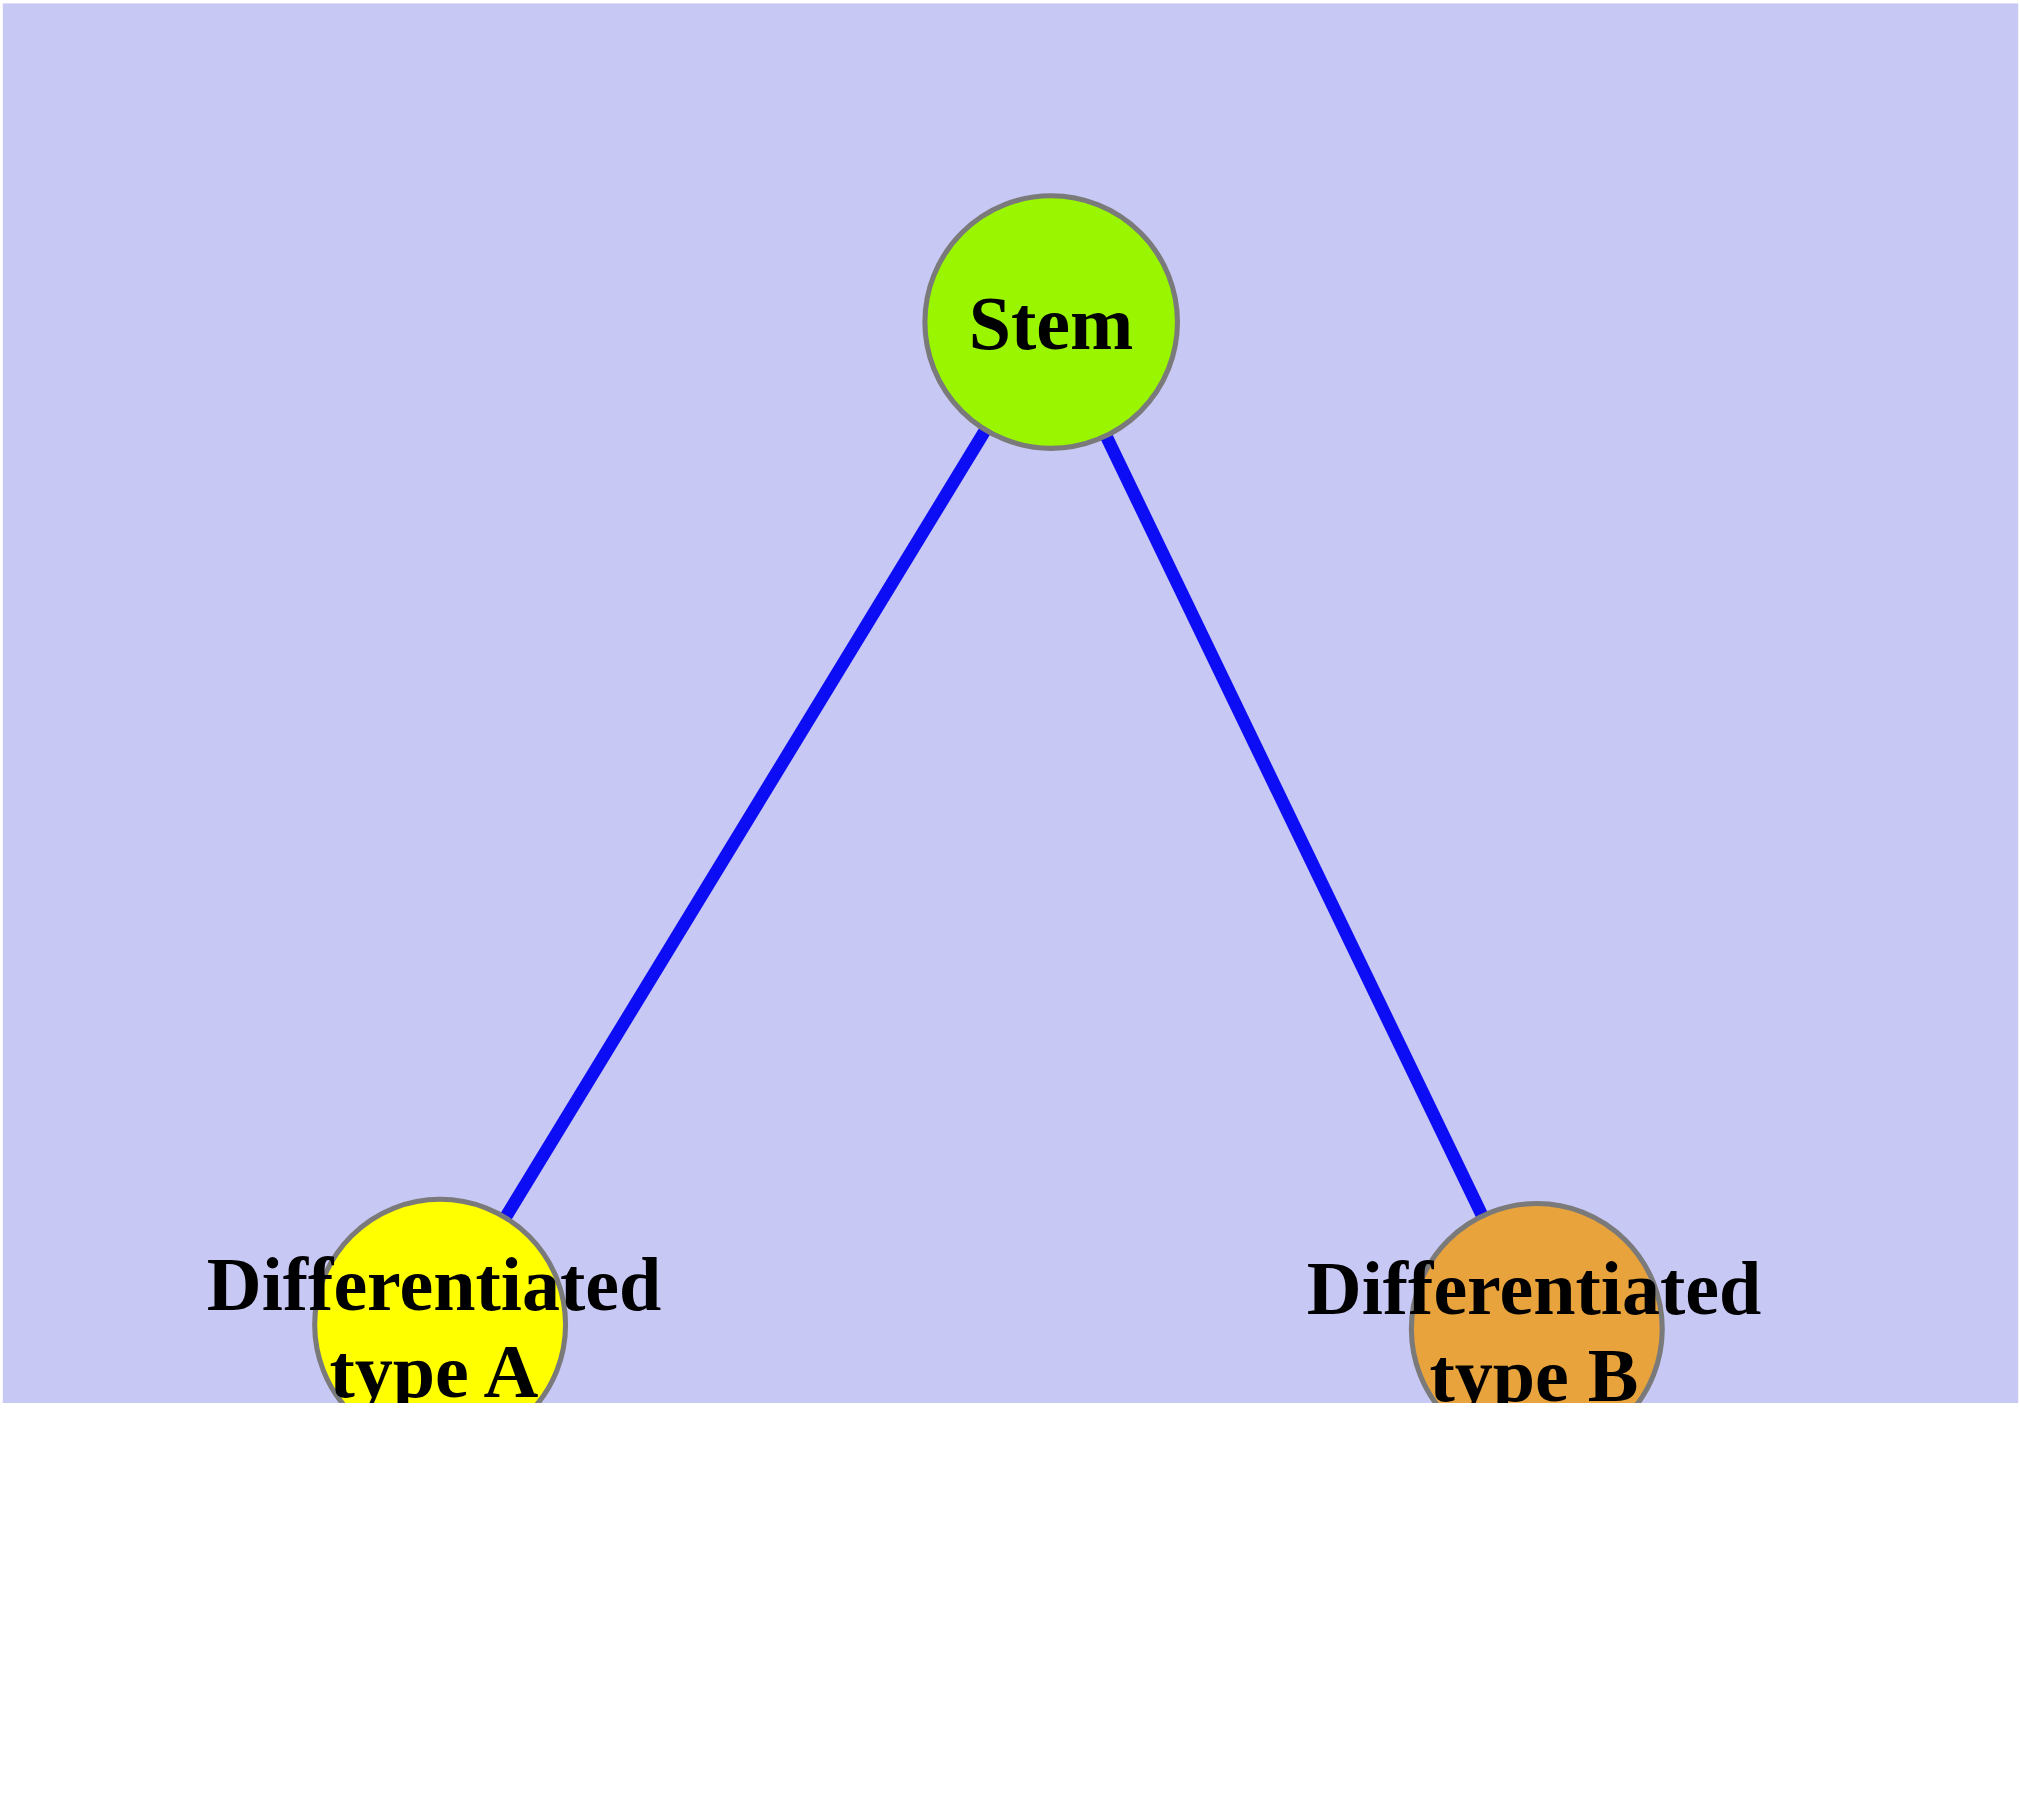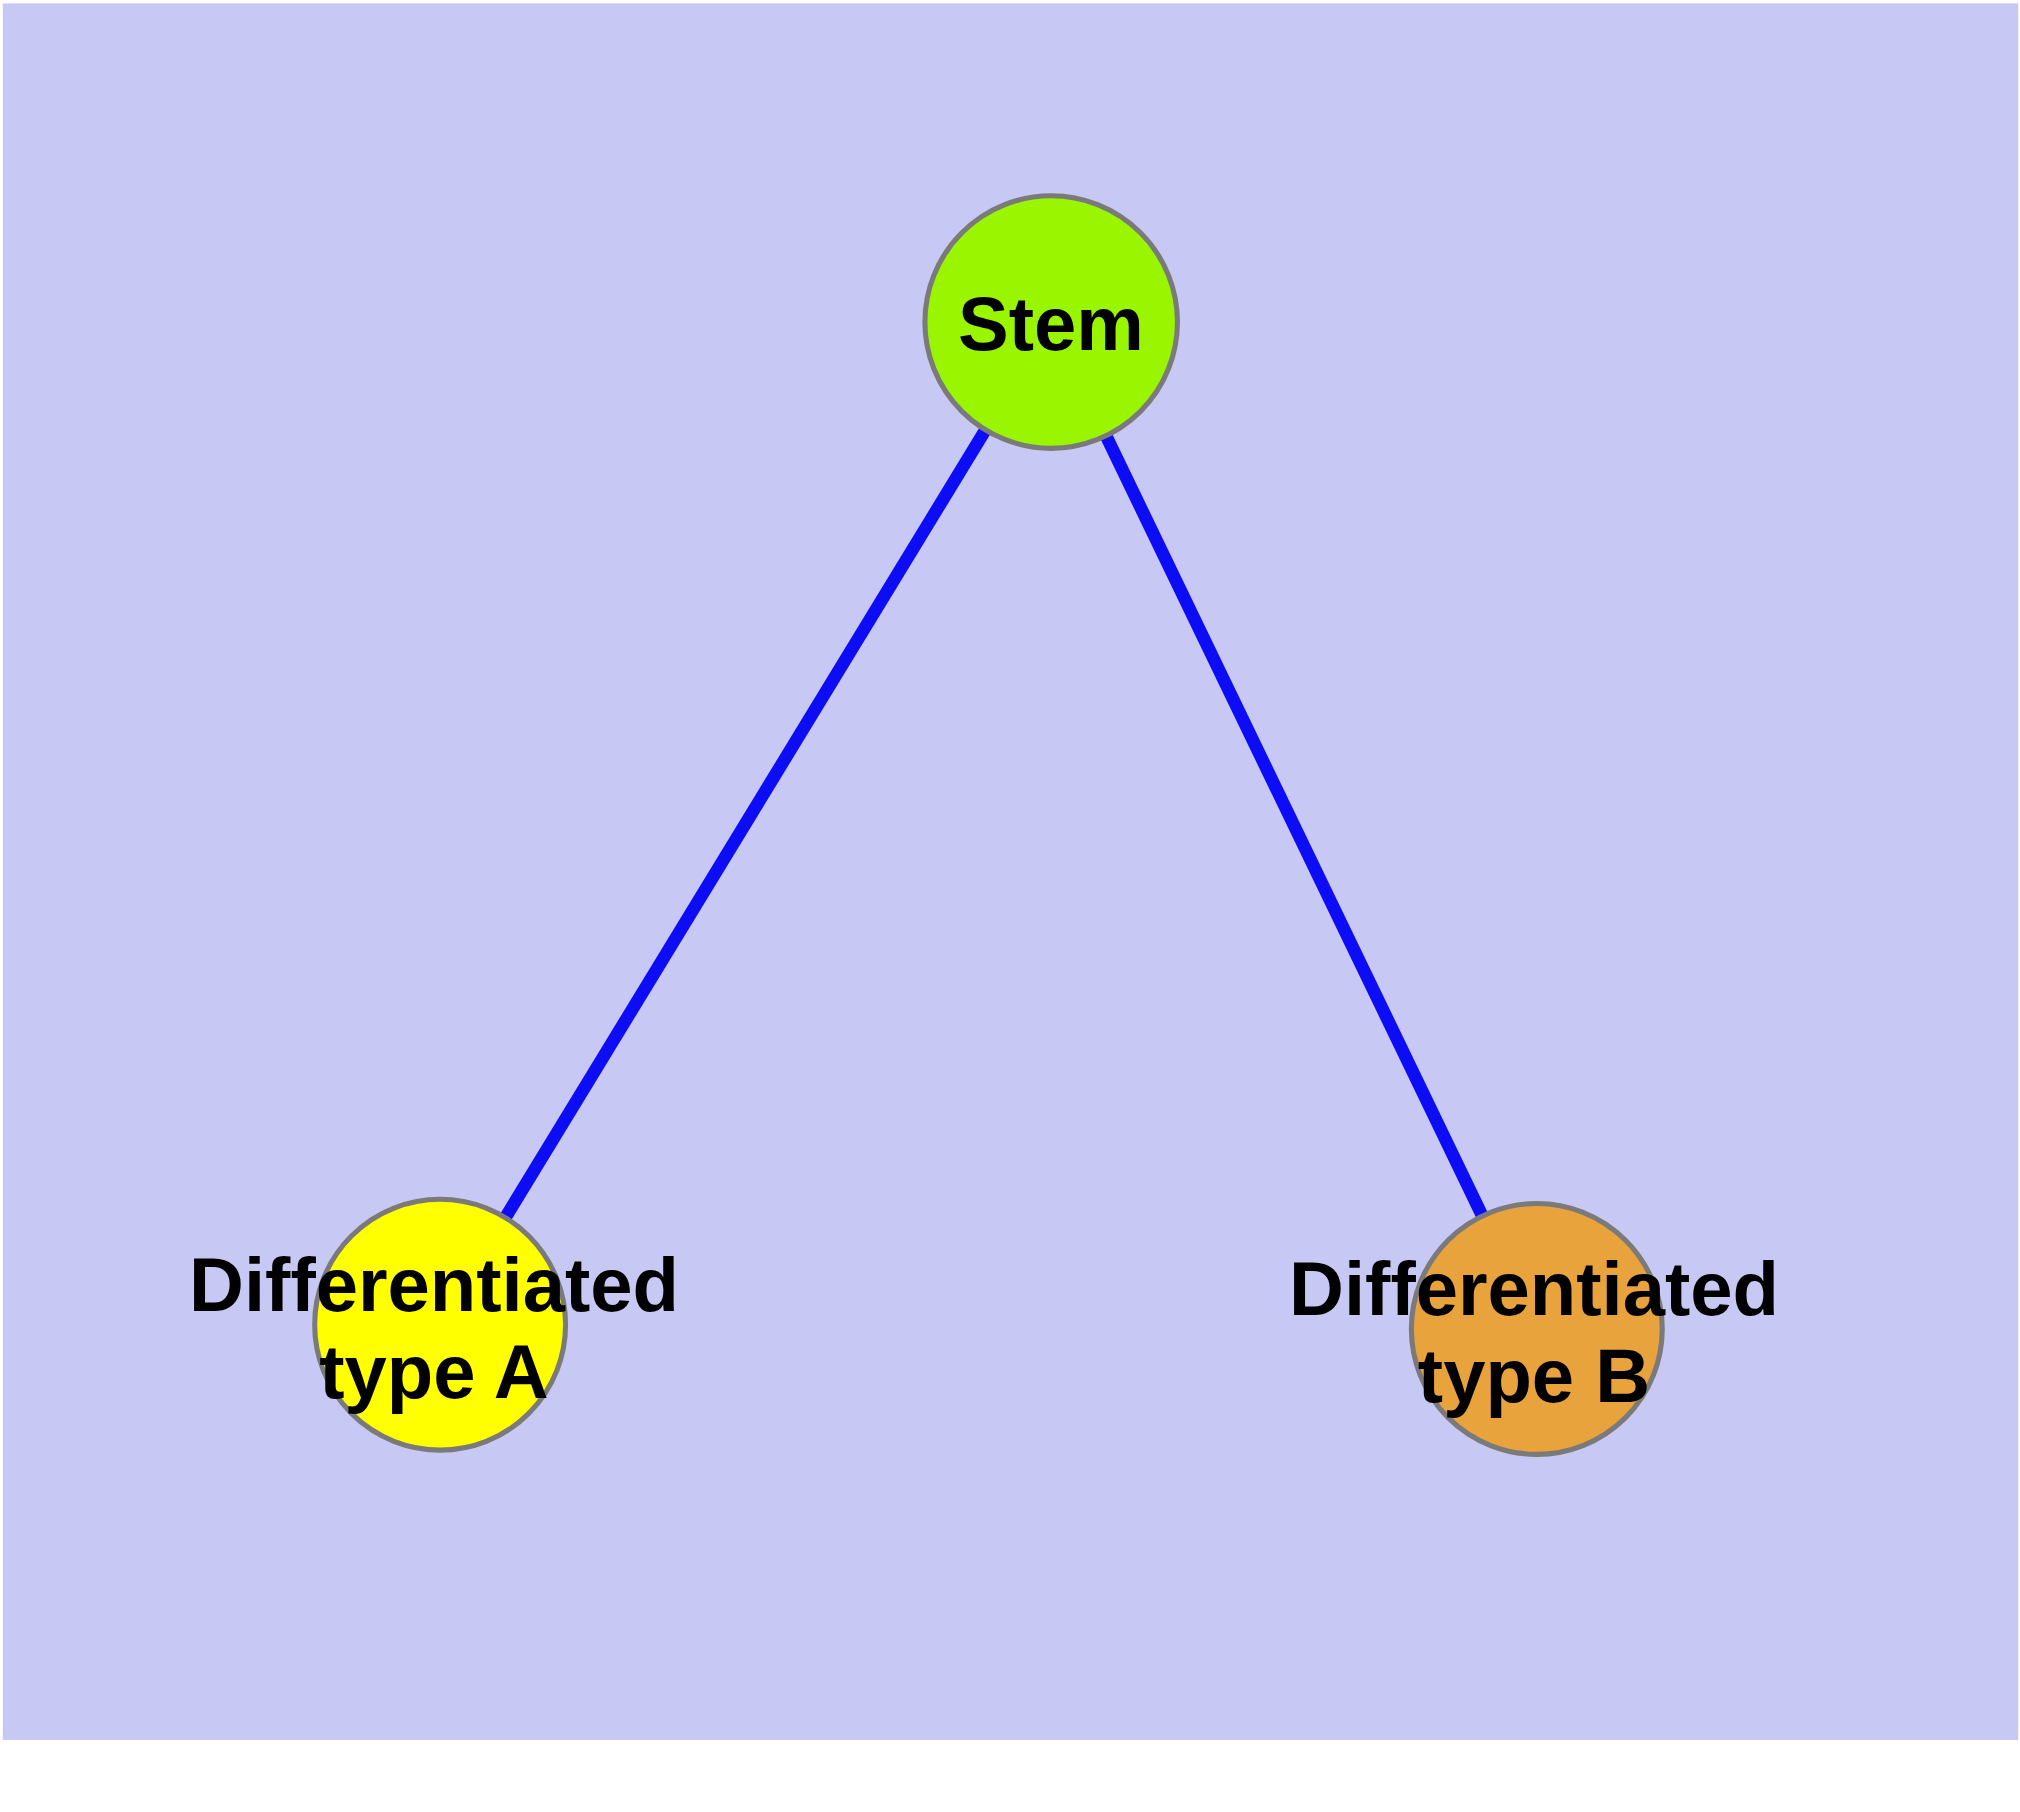--- a/index.html
+++ b/index.html
@@ -3,23 +3,23 @@
 <meta charset="utf-8">
 <style>
   html, body {
     margin: 0;
     padding: 0;
     background: #FFFFFF;
   }
   .stage {
     position: relative;
     width: 2021px;
-    height: 1740px;
+    height: 1403px;
     overflow: hidden;
-    font-family: Liberation Sans, sans-serif;
+    font-family: Liberation Serif, serif;
   }
   .graph-svg {
     position: absolute;
     left: 0;
     top: 0;
     display: block;
   }
   .edge {
     stroke-width: 15;
     stroke-linecap: butt;

